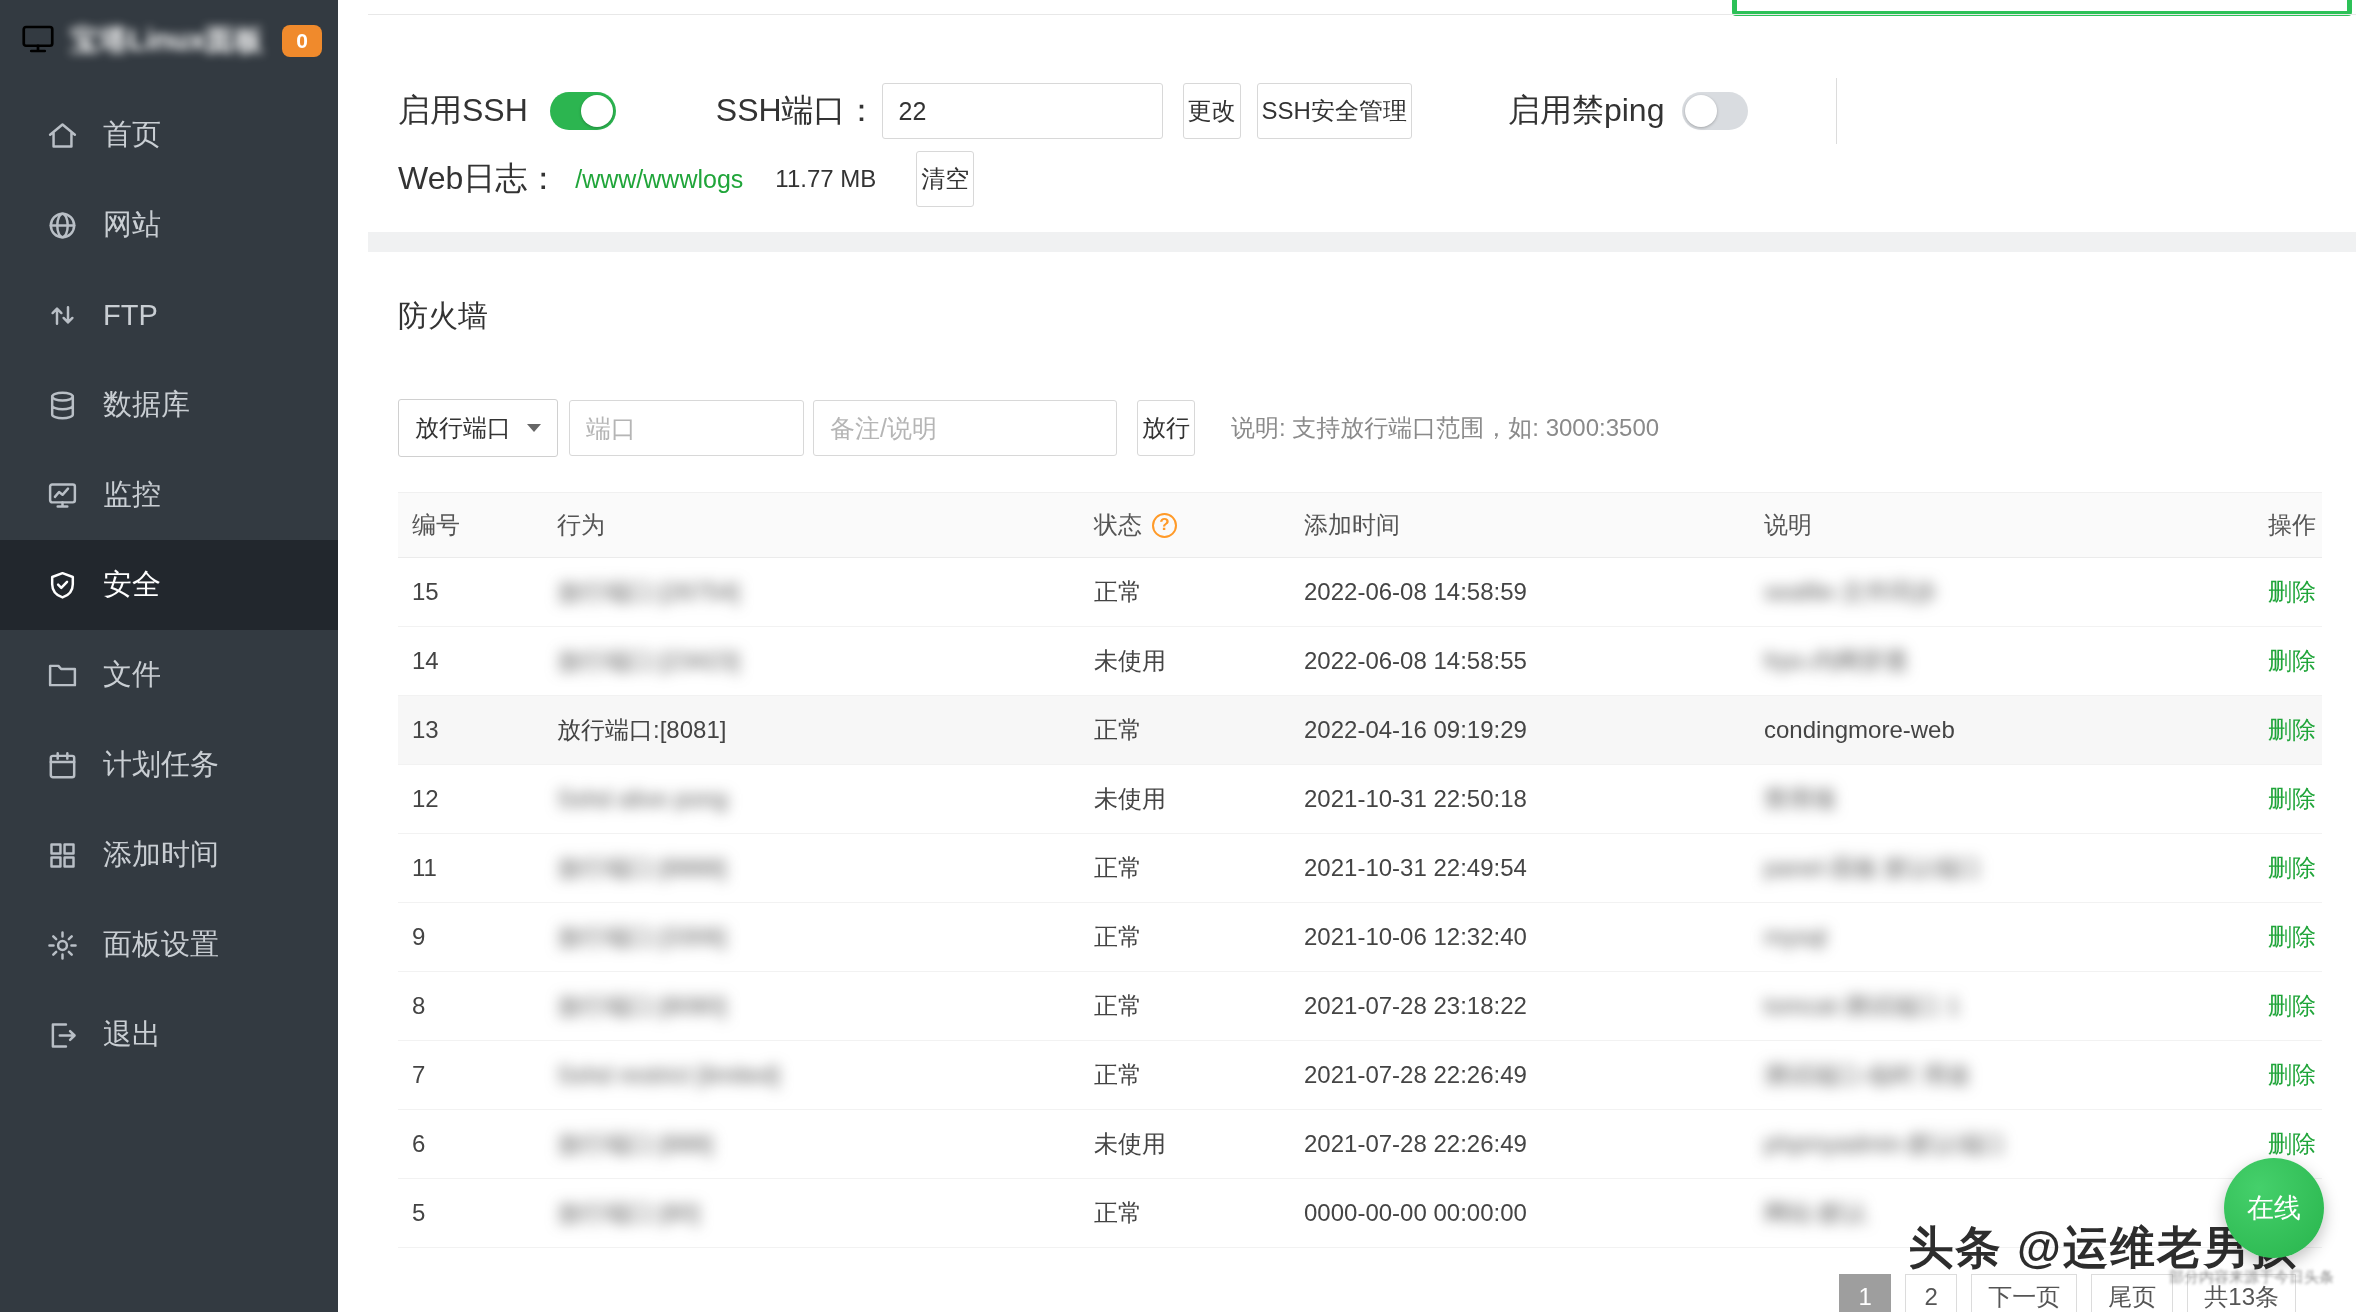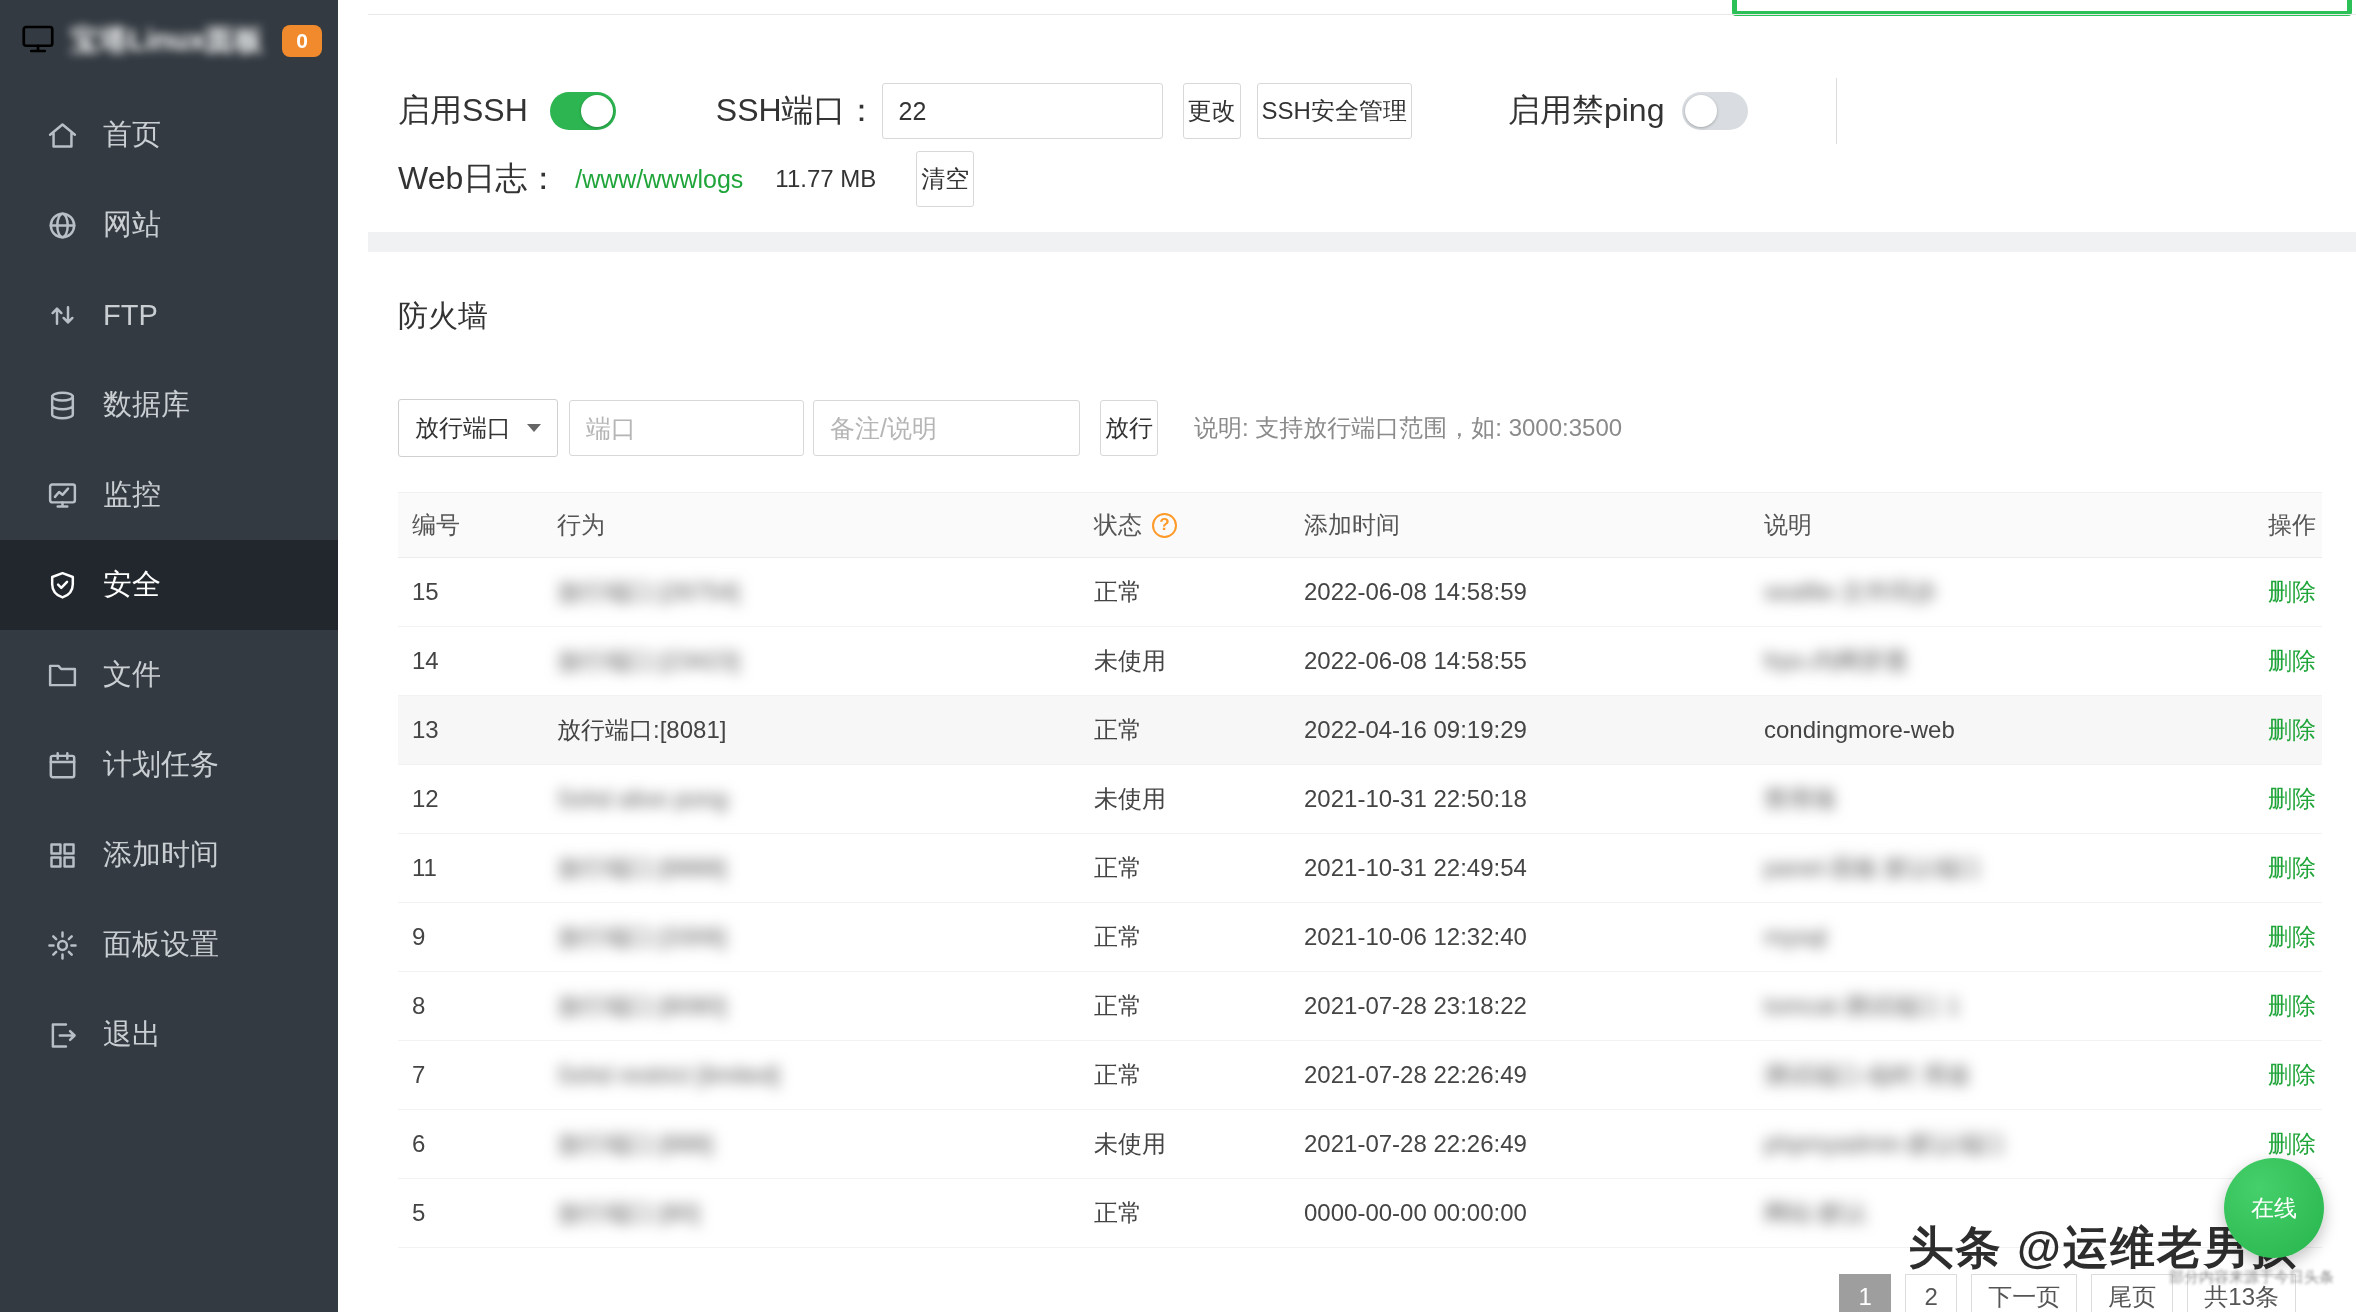--- a/index.html
+++ b/index.html
@@ -67,21 +67,21 @@
   .pagination{display:flex;justify-content:flex-end;align-items:center;gap:14px;margin-top:26px;margin-right:26px;}
   .pg{min-width:52px;height:46px;box-sizing:border-box;padding:0 16px;border:1px solid #dcdcdc;background:#fff;color:#555;
       font-size:24px;display:inline-flex;align-items:center;justify-content:center;cursor:pointer;}
   .pg.active{background:#9e9e9e;border-color:#9e9e9e;color:#fff;}
   .pg.total{cursor:default;}
 
   
   .watermark{position:absolute;right:58px;top:1218px;font-size:45px;font-weight:800;color:#222;opacity:.95;letter-spacing:2px;white-space:nowrap;z-index:5;}
   .online-btn{position:absolute;right:32px;top:1158px;width:100px;height:100px;border-radius:50%;
               background:radial-gradient(circle at 35% 30%, #45d06b, #28b44c);display:flex;align-items:center;justify-content:center;
-              color:#fff;font-size:23px;box-shadow:0 6px 16px rgba(0,0,0,.25);z-index:6;cursor:pointer;}
+              color:#fff;font-size:27px;box-shadow:0 6px 16px rgba(0,0,0,.25);z-index:6;cursor:pointer;}
   .tiny-note{position:absolute;right:22px;top:1268px;font-size:15px;color:#8f8f8f;filter:blur(1.5px);z-index:4;white-space:nowrap;}
 </style>
 </head>
 <body>
 
 <div class="screen">
 
   <aside class="sidebar">
     <div class="logo">
       <span class="icon">
@@ -227,21 +227,21 @@
 
     <section class="firewall-card">
       <div class="card-title">防火墙</div>
 
       <div class="form-row">
         <div class="select">
           <span>放行端口</span>
           <span class="caret"></span>
         </div>
         <input class="tinput" style="width: 235px; margin-left: 11px;" placeholder="端口">
-        <input class="tinput" style="width: 267px; margin-left: 9px;" placeholder="备注/说明">
+        <input class="tinput" style="width: 304px; margin-left: 9px;" placeholder="备注/说明">
         <button class="btn" style="margin-left:20px">放行</button>
         <span class="hint" style="margin-left:36px">说明: 支持放行端口范围，如: 3000:3500</span>
       </div>
 
       <table class="fw">
         <colgroup>
           <col style="width:145px">
             <col style="width:537px">
             <col style="width:210px">
           <col style="width:460px">

